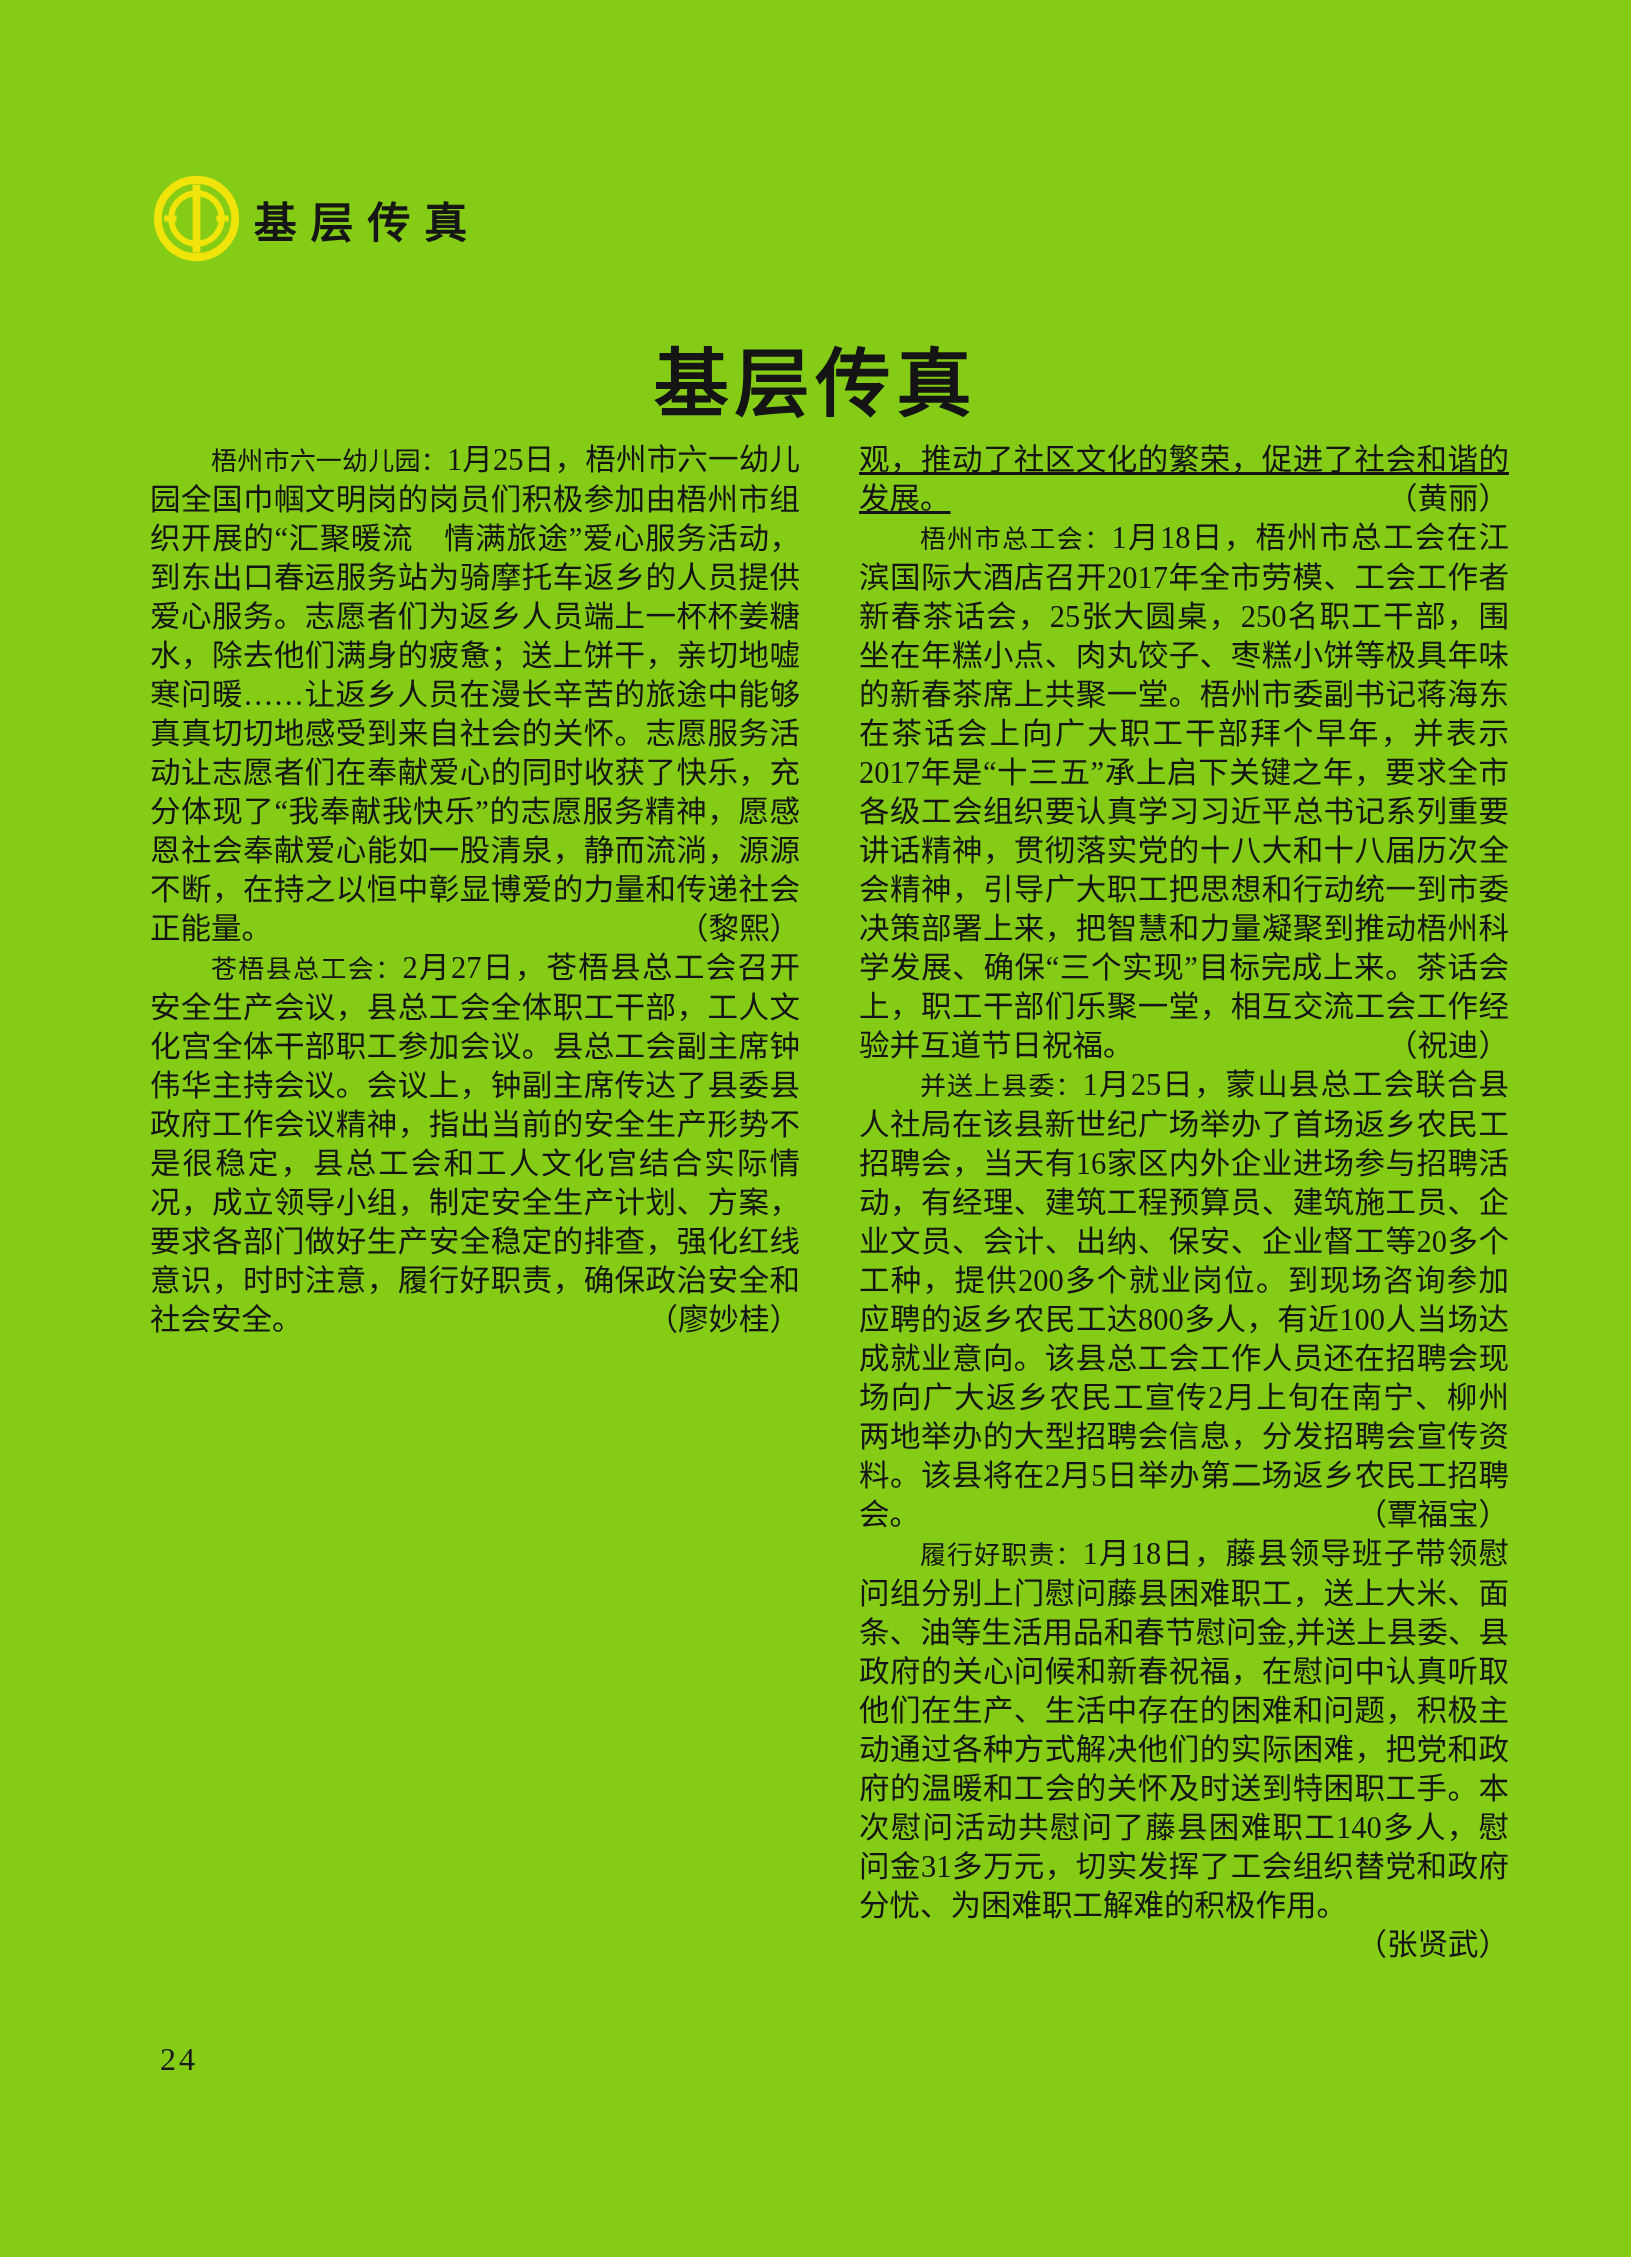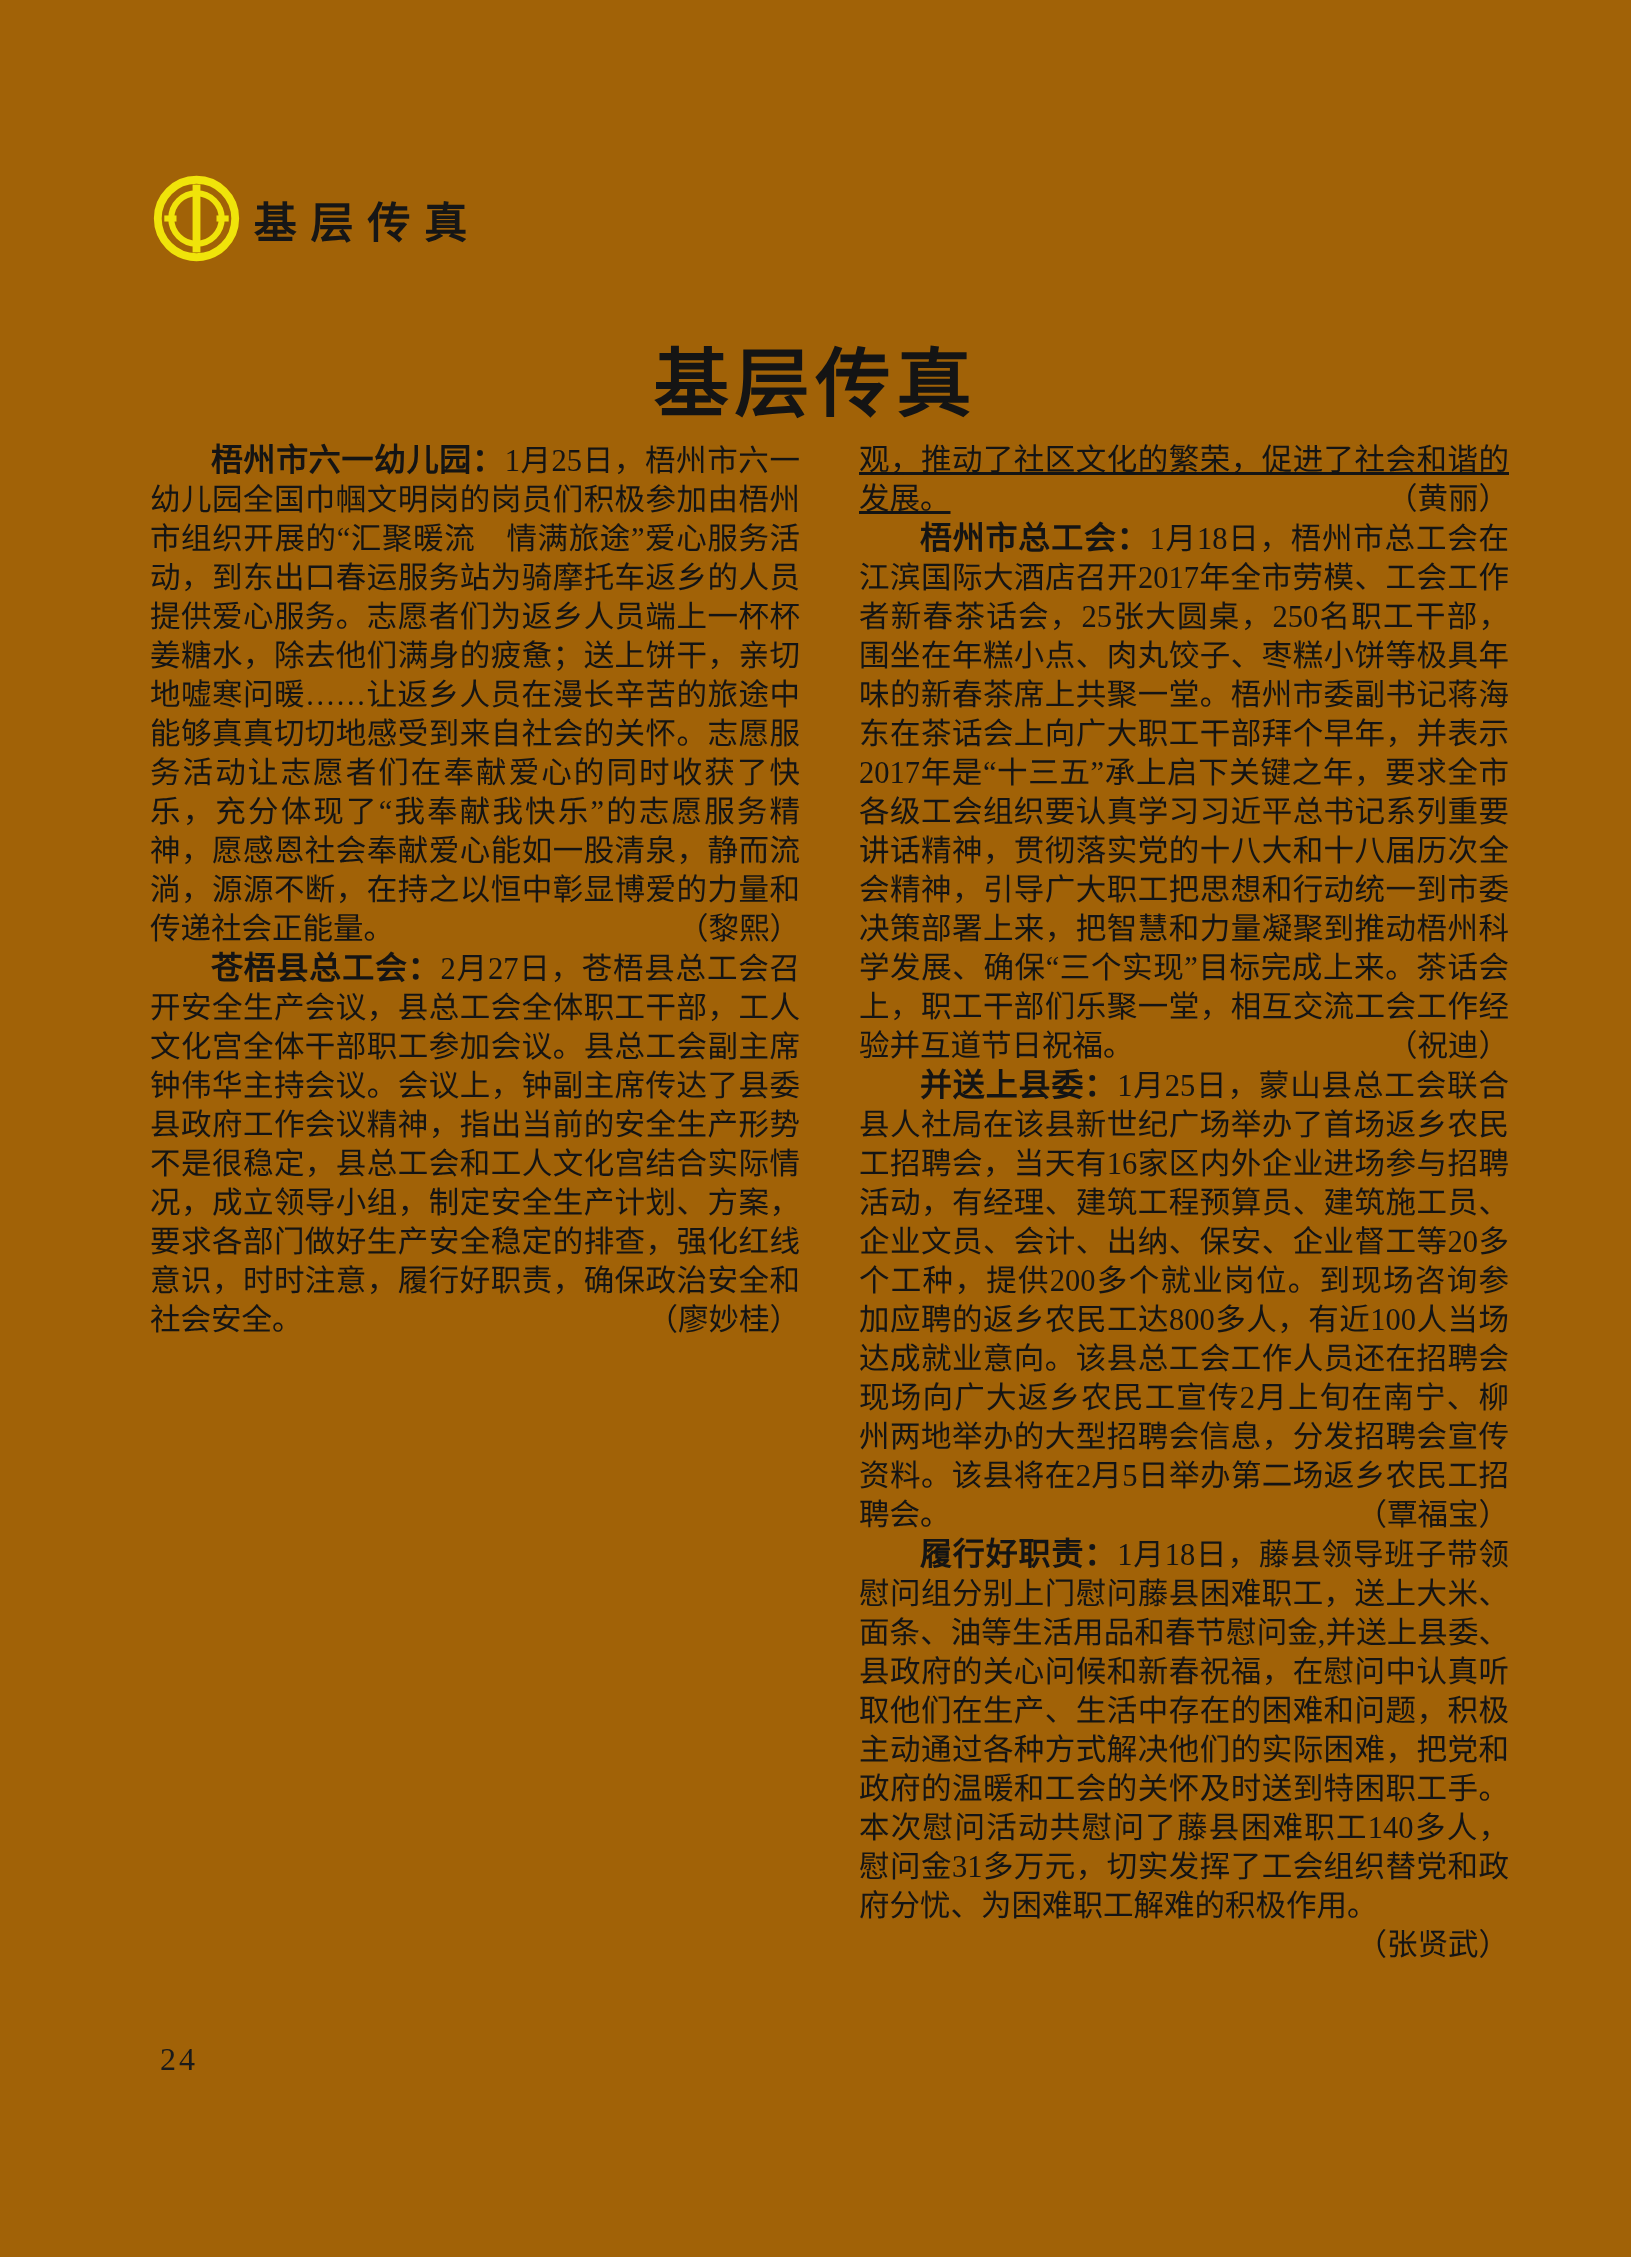--- a/index.html
+++ b/index.html
@@ -1,21 +1,21 @@
 <!DOCTYPE html>
 <html lang="zh-CN"><head>
 <meta charset="utf-8">
 <style>
   * { margin: 0; padding: 0; box-sizing: border-box; }
   html, body { background: #ffffff; }
   .page {
     position: relative;
     width: 1631px;
     height: 2258px;
-    background: #a16207;
+    background: #84cc16;
     color: #111111;
     font-family: "Liberation Serif", "DejaVu Serif", serif;
     overflow: hidden;
   }
   
   .header-strip {
     position: absolute;
     left: 153px;
     top: 175px;
     display: flex;
@@ -55,23 +55,23 @@
   .column { width: 650px; }
   .article {
     font-size: 30.5px;
     line-height: 39px;
     text-align: justify;
     text-indent: 2em;
     color: #141414;
   }
   .article.continuation { text-indent: 0; text-decoration: underline; }
   .article-title {
-    font-weight: bold;
+    font-weight: normal;
     font-family: "DejaVu Sans", "Liberation Sans", sans-serif;
-    font-size: 32px;
+    font-size: 26px;
   }
   .attribution { float: right; }
   
   .page-number {
     position: absolute;
     left: 160px;
     top: 2041px;
     font-size: 32px;
     color: #1a1a1a;
     letter-spacing: 3px;

